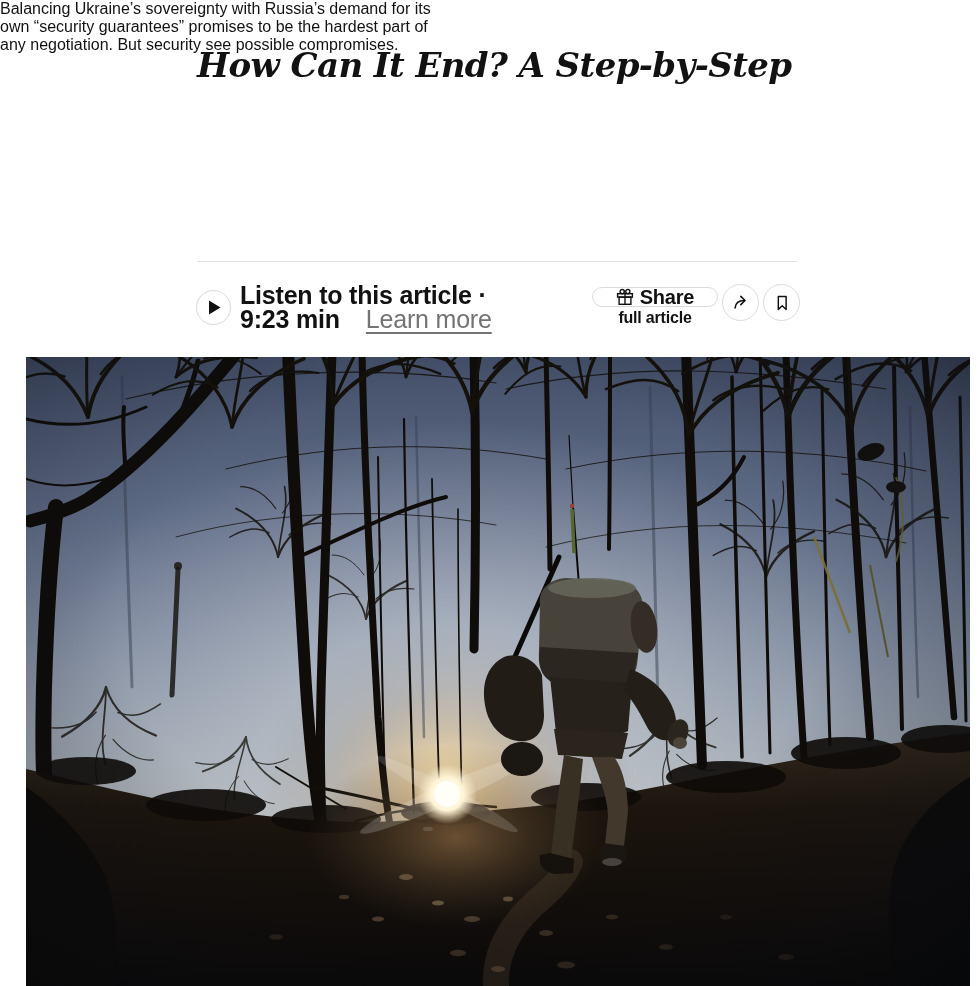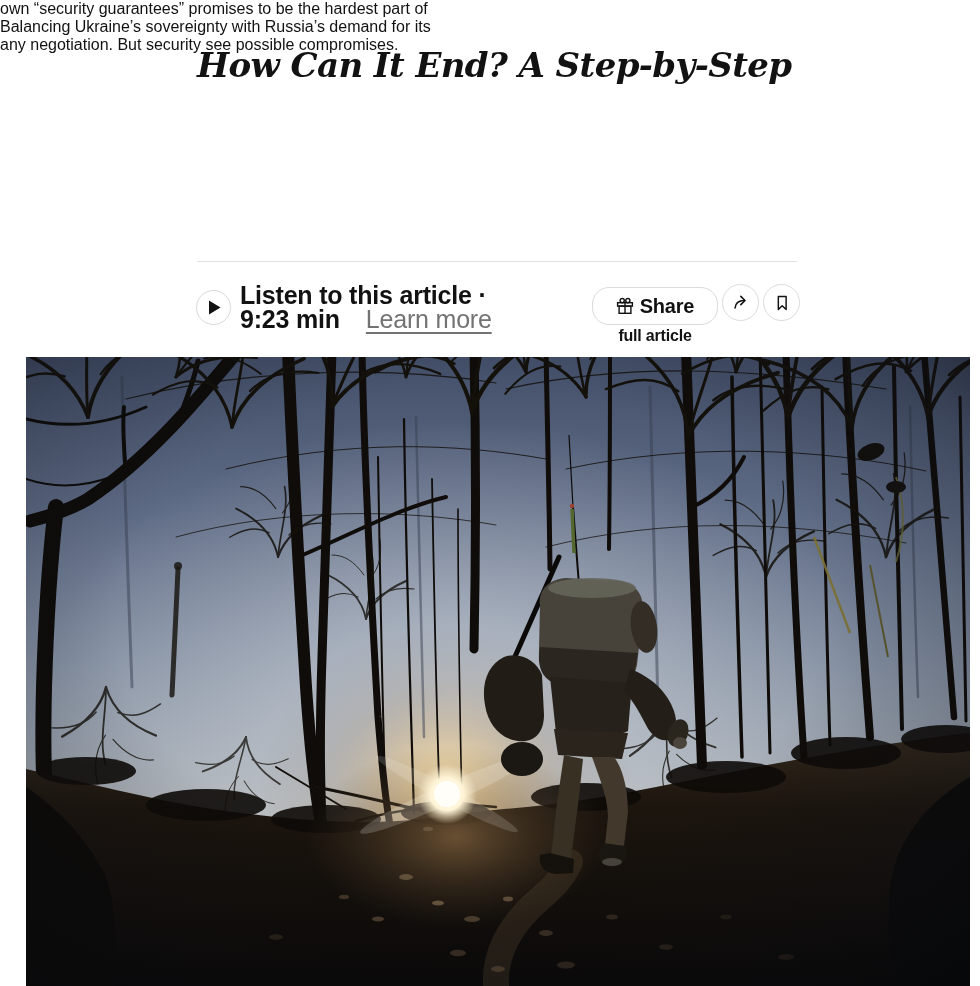--- a/index.html
+++ b/index.html
@@ -24,21 +24,21 @@
   .listen { position:absolute; left:196px; top:283px; display:flex; align-items:flex-start; }
   .play-btn { width:35px; height:35px; border:1px solid #d9d9d9; border-radius:50%;
     background:#fff; margin-top:7px; display:flex; align-items:center; justify-content:center; cursor:pointer; flex:0 0 auto; }
   .play-btn svg { display:block; margin-left:2px; }
   .listen-text { margin-left:9px; font-size:25px; line-height:24px; font-weight:700; color:#121212; letter-spacing:-0.2px; }
   .listen-line2 { display:flex; align-items:baseline; gap:26px; }
   .learn-more { font-weight:400; color:#737373; text-decoration:underline; text-underline-offset:4px; text-decoration-thickness:1.5px; cursor:pointer; }
 
   
   .share-cluster { position:absolute; left:592px; top:287px; width:126px; text-align:center; cursor:pointer; }
-  .share-pill { height:38px; border:1px solid #dbdbdb; border-radius:17px; background:#fff;
+  .share-pill { height:20px; border:1px solid #dbdbdb; border-radius:17px; background:#fff;
     display:flex; align-items:center; justify-content:center; gap:6px; padding:0 10px; }
   .share-pill span { font-size:20px; font-weight:700; letter-spacing:-0.2px; white-space:nowrap; }
   .share-caption { margin-top:2px; font-size:16px; font-weight:700; letter-spacing:-0.2px; white-space:nowrap; }
 
   .round-btn { position:absolute; top:284px; width:37px; height:37px; border:1px solid #dcdcdc;
     border-radius:50%; background:#fff; display:flex; align-items:center; justify-content:center; cursor:pointer; }
   .round-btn.share-arrow { left:722px; }
   .round-btn.save { left:763px; }
 
   
@@ -49,22 +49,22 @@
 <body>
 
 <div class="page">
 
   <h1 class="headline">
     <div>How Can It End? A Step-by-Step</div>
   </h1>
 
   <p class="summary">
     </p>
+    <div>Balancing Ukraine’s sovereignty with Russia’s demand for its</div>
     <div>own “security guarantees” promises to be the hardest part of</div>
-    <div>Balancing Ukraine’s sovereignty with Russia’s demand for its</div>
     <div>any negotiation. But security see possible compromises.</div>
   <p></p>
 
   <div class="divider"></div>
 
   <div class="listen">
     <div class="play-btn">
       <svg width="13" height="15" viewBox="0 0 13 15">
         <polygon points="1,0.5 12.5,7.5 1,14.5" fill="#121212"></polygon>
       </svg>

